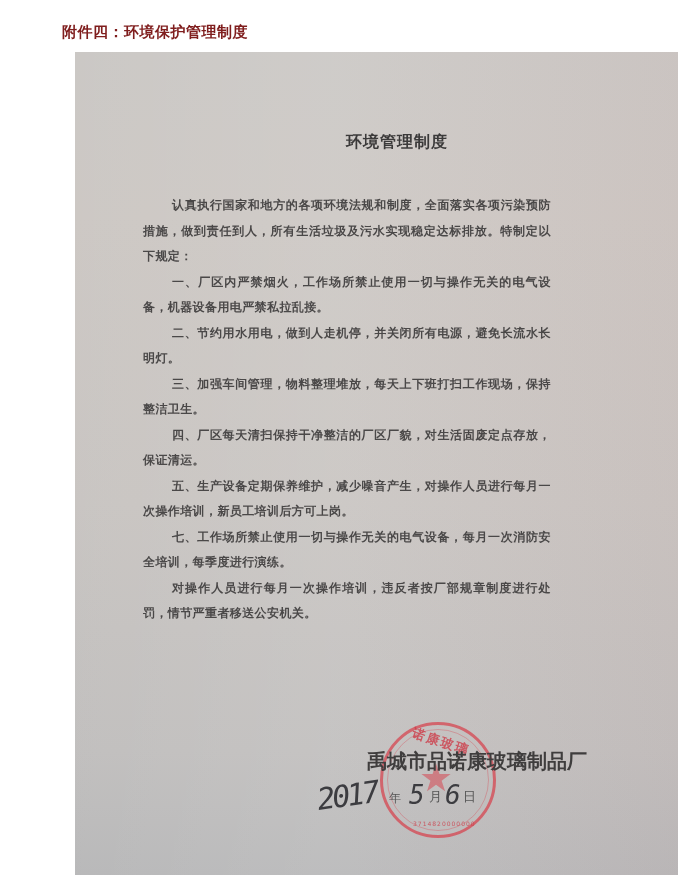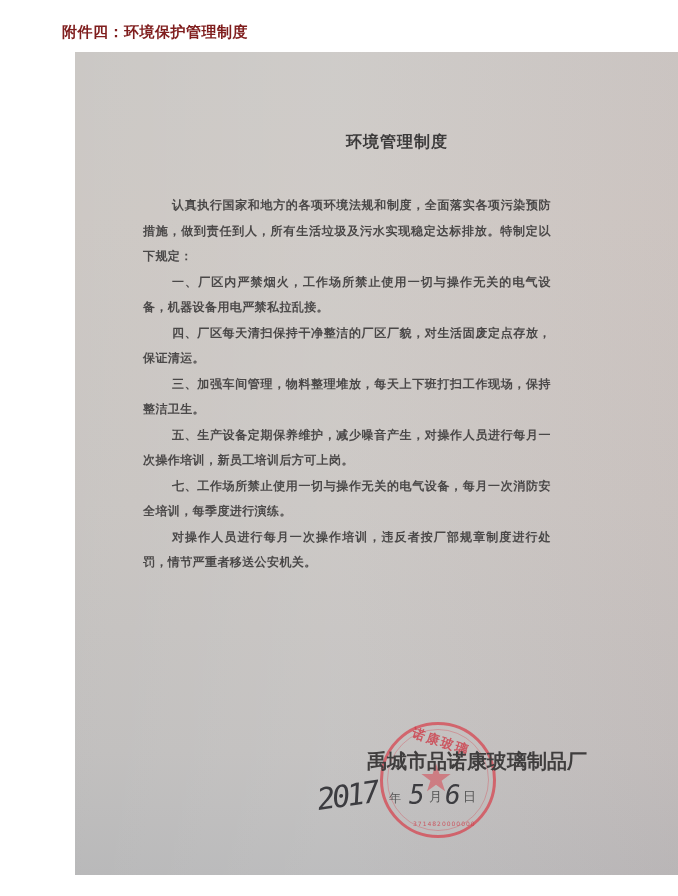--- a/index.html
+++ b/index.html
@@ -71,22 +71,23 @@
 <body>
 
 <div class="heading">附件四：环境保护管理制度</div>
 
 <div class="photo">
   <div class="doc-title">环境管理制度</div>
 
   <div class="body-text">
     <p class="para">认真执行国家和地方的各项环境法规和制度，全面落实各项污染预防措施，做到责任到人，所有生活垃圾及污水实现稳定达标排放。特制定以下规定：</p>
     <p class="para">一、厂区内严禁烟火，工作场所禁止使用一切与操作无关的电气设备，机器设备用电严禁私拉乱接。</p>
+    <p class="para">二、节约用水用电，做到人走机停，并关闭所有电源，避免长流水长明灯。</p>
+    <p class="para">三、加强车间管理，物料整理堆放，每天上下班打扫工作现场，保持整洁卫生。</p>
     <p class="para">四、厂区每天清扫保持干净整洁的厂区厂貌，对生活固废定点存放，保证清运。</p>
-    <p class="para">三、加强车间管理，物料整理堆放，每天上下班打扫工作现场，保持整洁卫生。</p>
     <p class="para">五、生产设备定期保养维护，减少噪音产生，对操作人员进行每月一次操作培训，新员工培训后方可上岗。</p>
     <p class="para">七、工作场所禁止使用一切与操作无关的电气设备，每月一次消防安全培训，每季度进行演练。</p>
     <p class="para">对操作人员进行每月一次操作培训，违反者按厂部规章制度进行处罚，情节严重者移送公安机关。</p>
   </div>
 
   <div class="stamp">
     <div class="stamp-inner"></div>
     <div class="stamp-text">诺康玻璃</div>
     <div class="stamp-star">★</div>
     <div class="stamp-code">3714820000000</div>

